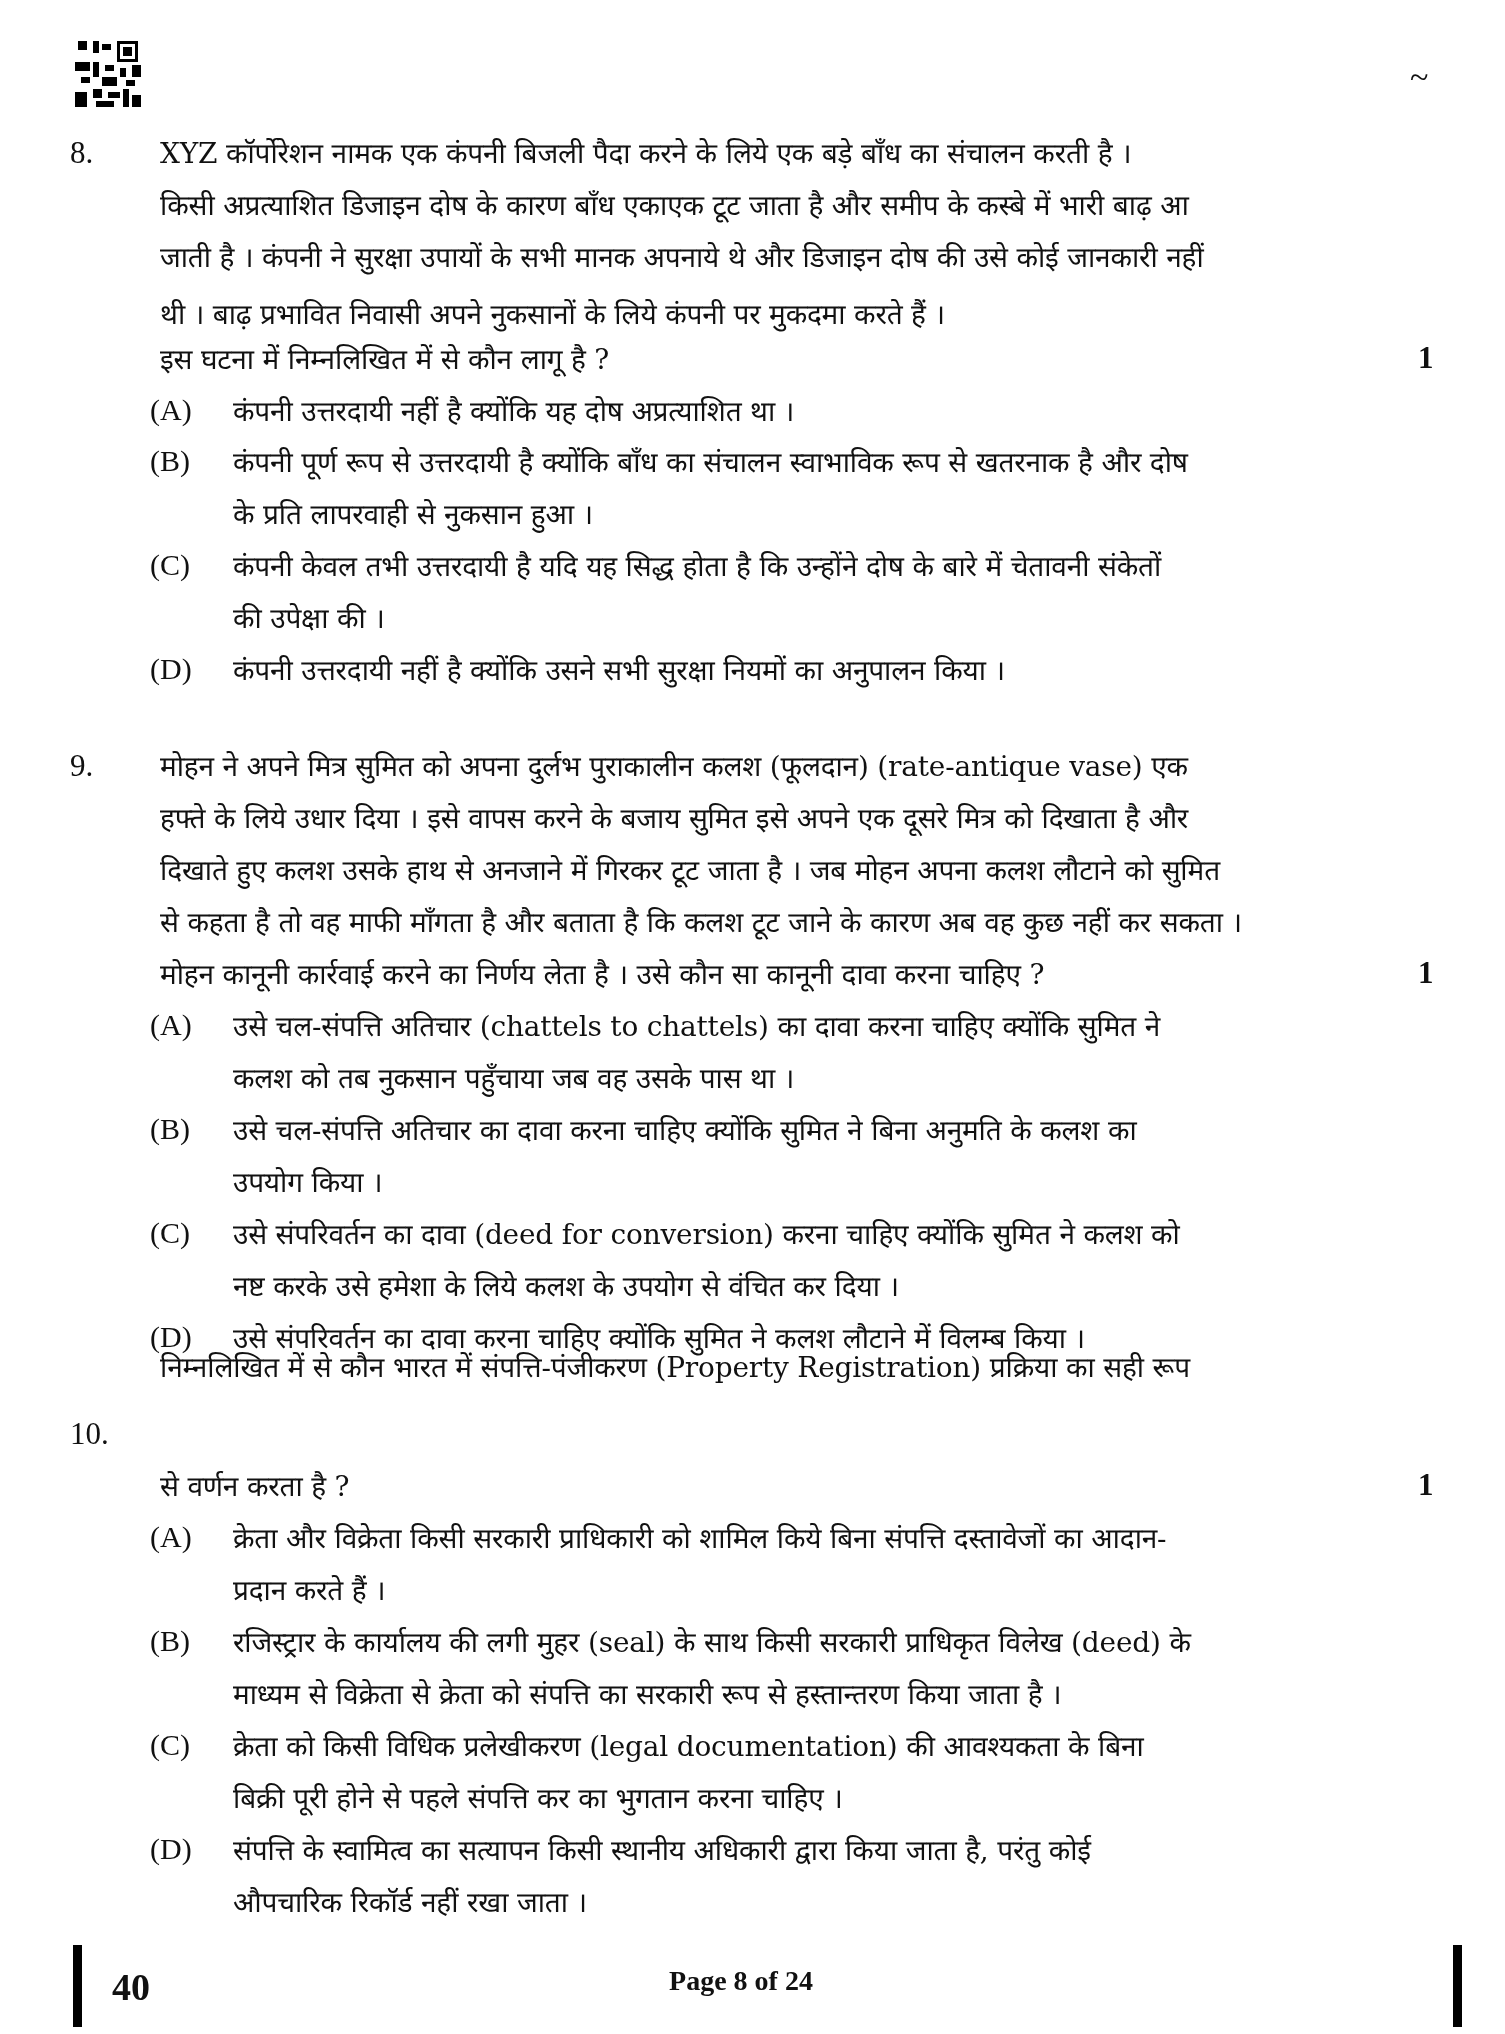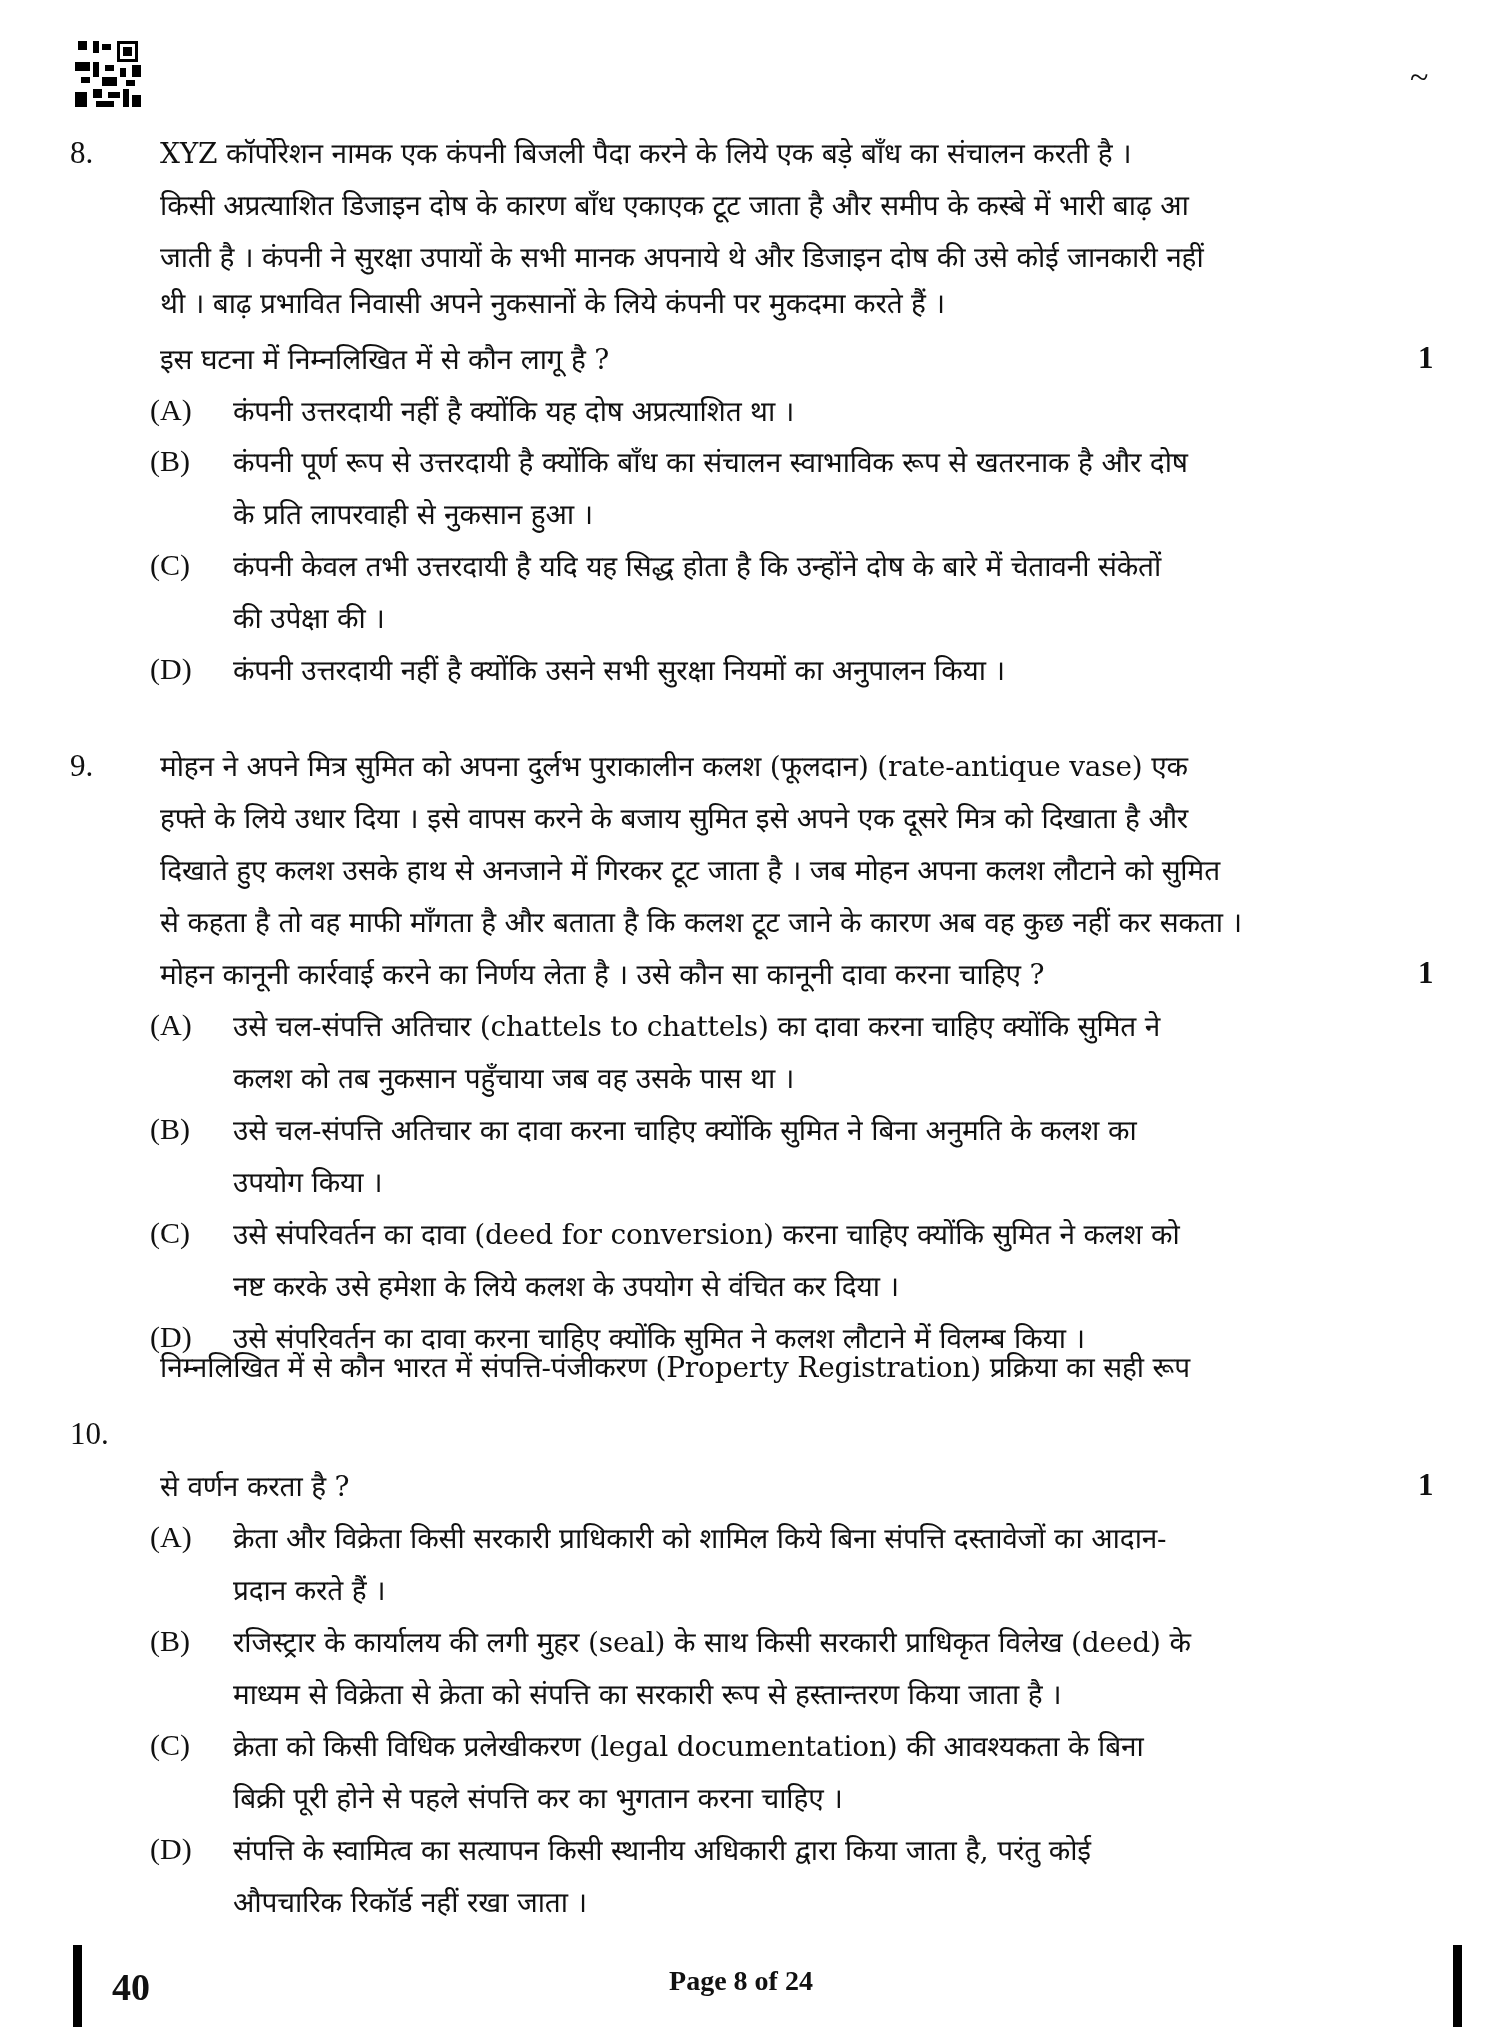--- a/index.html
+++ b/index.html
@@ -58,21 +58,21 @@
     <rect x="19" y="19" width="3" height="4" fill="#000"></rect>
   <rect x="7" y="21" width="6" height="2" fill="#000"></rect>
 </svg>
 <div class="tilde">~</div>
 
 <div class="q">
   <div class="qnum" style="top:135px">8.</div>
   <div class="line" style="top:134px">XYZ कॉर्पोरेशन नामक एक कंपनी बिजली पैदा करने के लिये एक बड़े बाँध का संचालन करती है ।</div>
   <div class="line" style="top:186px">किसी अप्रत्याशित डिजाइन दोष के कारण बाँध एकाएक टूट जाता है और समीप के कस्बे में भारी बाढ़ आ</div>
   <div class="line" style="top:238px">जाती है । कंपनी ने सुरक्षा उपायों के सभी मानक अपनाये थे और डिजाइन दोष की उसे कोई जानकारी नहीं</div>
-  <div class="line" style="top:284px">थी । बाढ़ प्रभावित निवासी अपने नुकसानों के लिये कंपनी पर मुकदमा करते हैं ।</div>
+  <div class="line" style="top:295px">थी । बाढ़ प्रभावित निवासी अपने नुकसानों के लिये कंपनी पर मुकदमा करते हैं ।</div>
   <div class="line" style="top:340px">इस घटना में निम्नलिखित में से कौन लागू है ?</div>
   <div class="mark" style="top:340px">1</div>
 
   <div class="opt-label" style="top:393px">(A)</div>
   <div class="opt-line" style="top:392px">कंपनी उत्तरदायी नहीं है क्योंकि यह दोष अप्रत्याशित था ।</div>
 
   <div class="opt-label" style="top:444px">(B)</div>
   <div class="opt-line" style="top:443px">कंपनी पूर्ण रूप से उत्तरदायी है क्योंकि बाँध का संचालन स्वाभाविक रूप से खतरनाक है और दोष</div>
   <div class="opt-line" style="top:495px">के प्रति लापरवाही से नुकसान हुआ ।</div>
 

